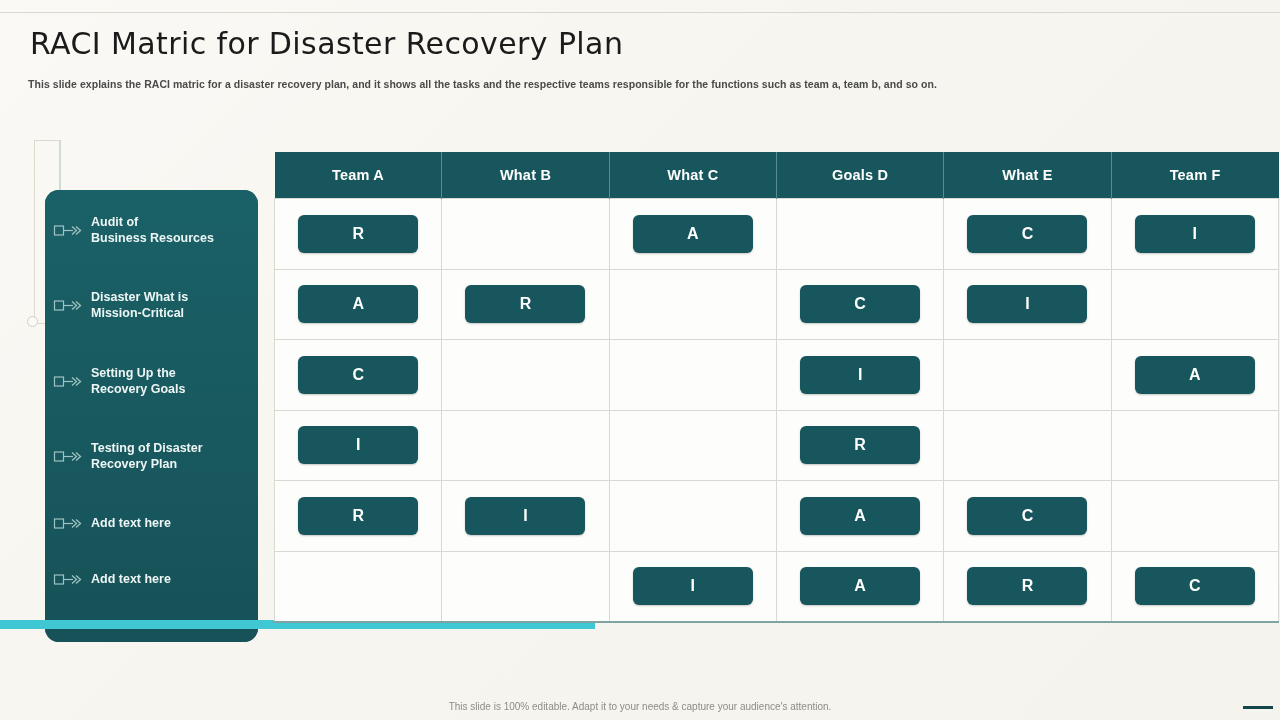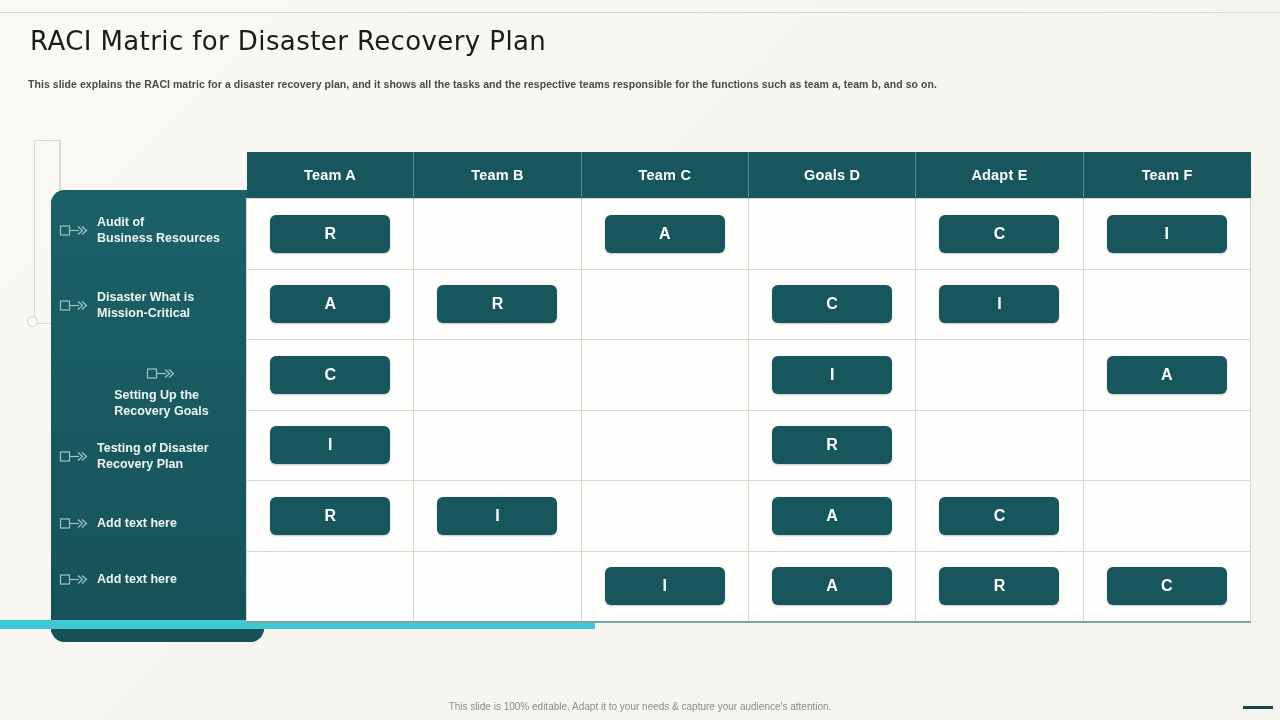--- a/index.html
+++ b/index.html
@@ -30,21 +30,21 @@
     width: 1280px;
     height: 1px;
     background: #d8d6cd;
   }
 
   
   .page-title {
     position: absolute;
     left: 30px;
     top: 26px;
-    font-size: 26px;
+    font-size: 30px;
     font-weight: 400;
     letter-spacing: 0.4px;
     color: #1b1b1b;
     font-family: "DejaVu Sans", sans-serif;
     white-space: nowrap;
   }
   .page-subtitle {
     position: absolute;
     left: 28px;
     top: 78px;
@@ -82,21 +82,21 @@
     left: 60px;
     top: 140px;
     width: 1px;
     height: 490px;
     background: #cfd9d6;
   }
 
   
   .side-panel {
     position: absolute;
-    left: 51px;
+    left: 45px;
     top: 190px;
     width: 213px;
     height: 452px;
     background: #17565c;
     border-radius: 14px;
   }
   .side-panel-grad {
     position: absolute;
     inset: 0;
     border-radius: 14px;
@@ -139,21 +139,21 @@
     left: 1243px;
     top: 706px;
     width: 30px;
     height: 3px;
     background: #14454a;
   }
 
   
   .matrix {
     position: absolute;
-    left: 246px;
+    left: 274px;
     top: 152px;
     width: 1005px;
     border-collapse: collapse;
     table-layout: fixed;
     padding-left: 24px;
   }
   .matrix th {
     height: 44px;
     background: #17565c;
     color: #ffffff;
@@ -231,21 +231,21 @@
         <div class="side-item" style="top: 99px;">
           <span class="side-item-icon"><svg width="32" height="16" viewBox="0 0 32 16">
               <rect x="1.5" y="4" width="9" height="9" fill="none" stroke="#9fc3c2" stroke-width="1.2"></rect>
               <line x1="10.5" y1="8.5" x2="20" y2="8.5" stroke="#9fc3c2" stroke-width="1.2"></line>
               <polyline points="19,4.5 23.5,8.5 19,12.5" fill="none" stroke="#9fc3c2" stroke-width="1.3"></polyline>
               <polyline points="23,4.5 27.5,8.5 23,12.5" fill="none" stroke="#9fc3c2" stroke-width="1.3"></polyline>
             </svg></span>
           <span class="side-item-label">Disaster What is
 Mission-Critical</span>
         </div>
-        <div class="side-item" style="top: 175px; flex-direction: column;">
+        <div class="side-item" style="top: 175px;">
           <span class="side-item-icon"><svg width="32" height="16" viewBox="0 0 32 16">
               <rect x="1.5" y="4" width="9" height="9" fill="none" stroke="#9fc3c2" stroke-width="1.2"></rect>
               <line x1="10.5" y1="8.5" x2="20" y2="8.5" stroke="#9fc3c2" stroke-width="1.2"></line>
               <polyline points="19,4.5 23.5,8.5 19,12.5" fill="none" stroke="#9fc3c2" stroke-width="1.3"></polyline>
               <polyline points="23,4.5 27.5,8.5 23,12.5" fill="none" stroke="#9fc3c2" stroke-width="1.3"></polyline>
             </svg></span>
           <span class="side-item-label">Setting Up the
 Recovery Goals</span>
         </div>
         <div class="side-item" style="top: 250px;">
@@ -279,24 +279,24 @@
       </div>
   </div>
 
   <div class="cyan-bar"></div>
   <div class="corner-tick"></div>
 
   <table class="matrix">
     <thead>
       <tr id="matrix-head-row">
           <th>Team A</th>
-          <th>Team B</th>
-          <th>Team C</th>
+          <th>What B</th>
+          <th>What C</th>
           <th>Goals D</th>
-          <th>Adapt E</th>
+          <th>What E</th>
           <th>Team F</th>
         </tr>
     </thead>
     <tbody id="matrix-body">
         <tr>
           <td><span class="badge">R</span></td>
           <td></td>
           <td><span class="badge">A</span></td>
           <td></td>
           <td><span class="badge">C</span></td>

